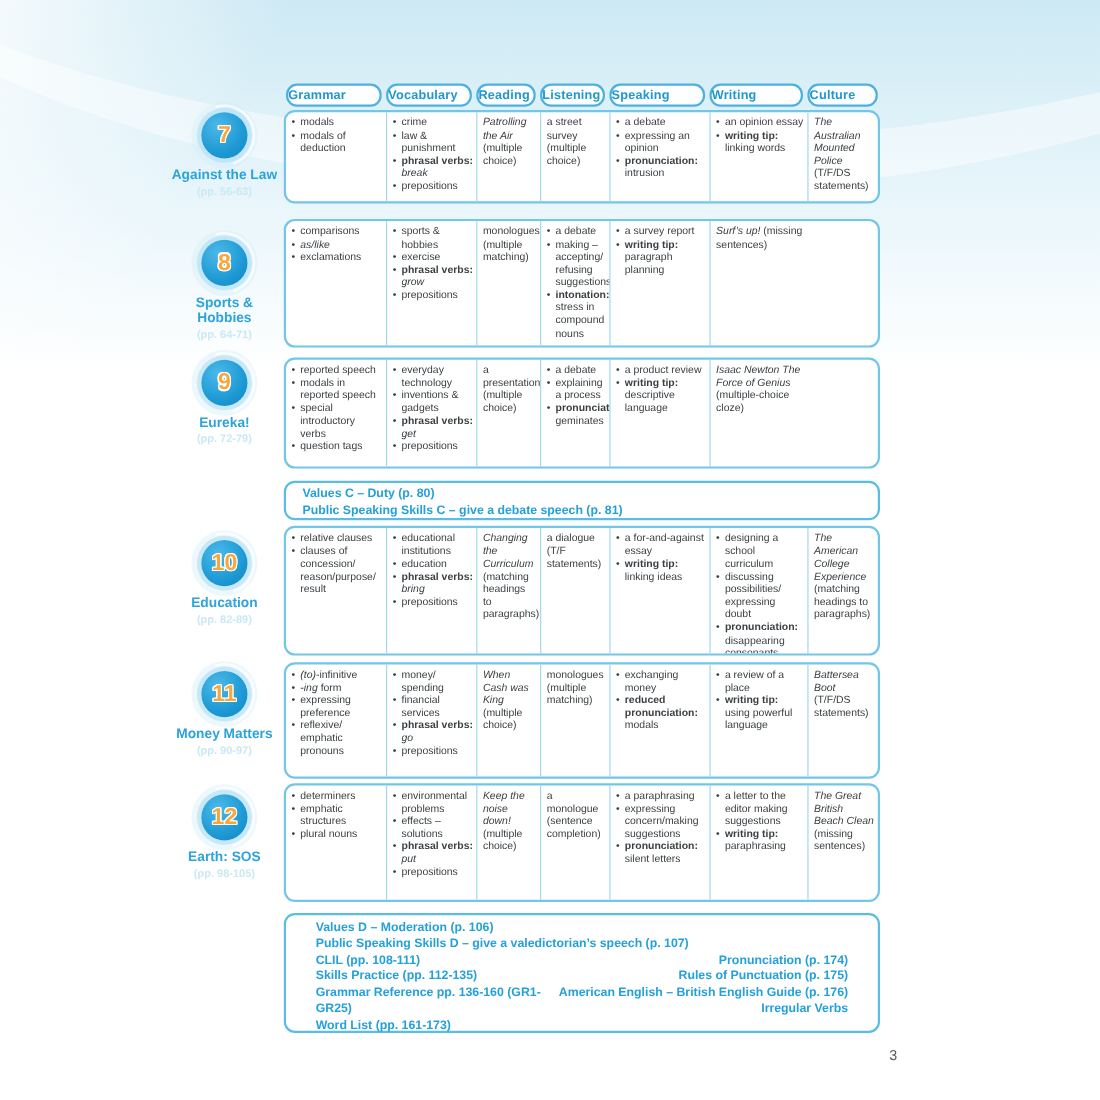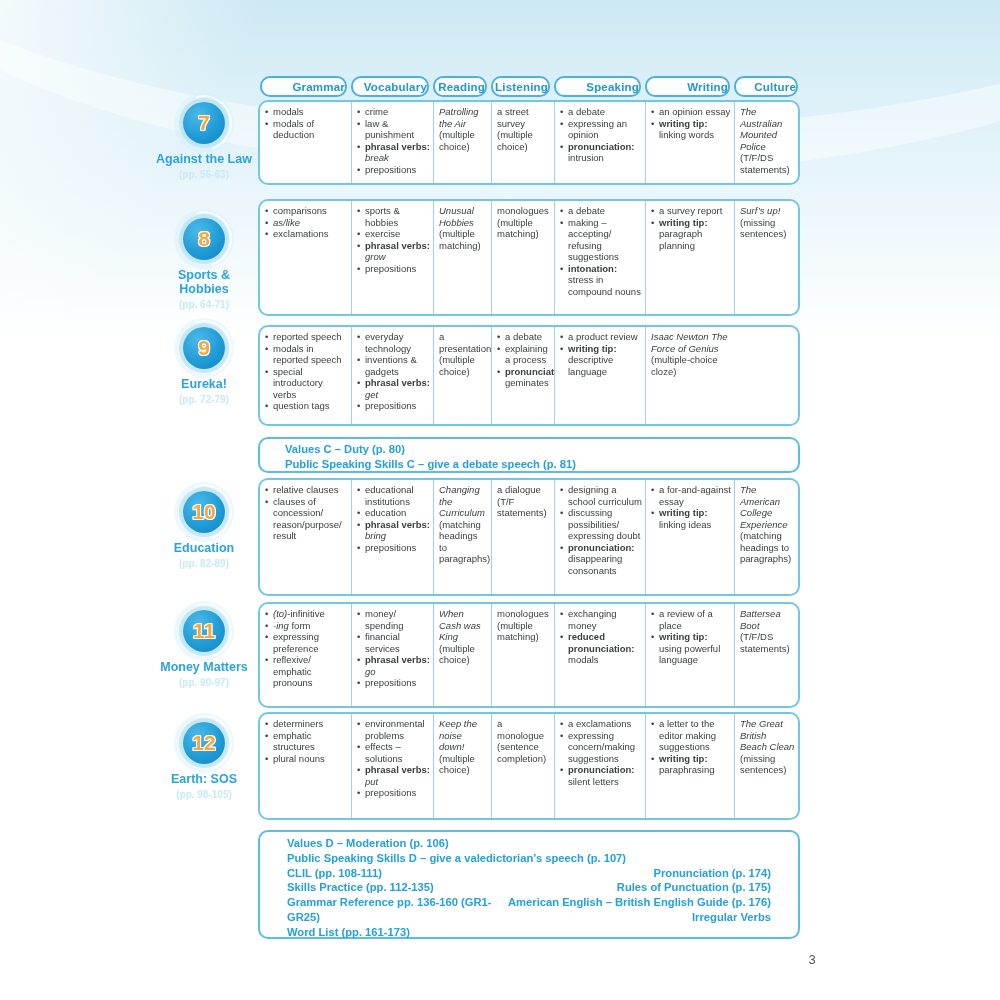--- a/index.html
+++ b/index.html
@@ -23,21 +23,21 @@
     border-bottom:46px solid rgba(255,255,255,0.45);
   }
   
   .col-headers{
     position:absolute;left:258px;top:76px;width:542px;height:21px;
     display:grid;grid-template-columns:91px 82px 58px 63px 91px 89px 1fr;
   }
   .pill{
     margin:0 2px;height:21px;background:#fdfeff;
     border:2px solid #4db1e0;border-radius:10px;
-    display:flex;align-items:center;justify-content:flex-end;
+    display:flex;align-items:center;justify-content:flex-start;
     box-sizing:border-box;
   }
   .pill-label{font-size:11.5px;font-weight:bold;color:#2097cf;letter-spacing:.2px;}
   
   .unit-row{position:absolute;left:150px;width:650px;display:flex;}
   .row-idx-0{top:100px;height:85px;}
   .row-idx-1{top:199px;height:117px;}
   .row-idx-2{top:325px;height:101px;}
   .row-idx-3{top:478px;height:118px;}
   .row-idx-4{top:602px;height:106px;}
@@ -87,21 +87,21 @@
   .item.bullet{padding-left:9px;}
   .item.bullet::before{content:"\2022";position:absolute;left:1px;top:0;color:#3c4043;}
   .run-b{font-weight:bold;}
   .run-i{font-style:italic;}
   
   .band{
     position:absolute;left:258px;width:542px;box-sizing:border-box;background:#ffffff;
     border:2px solid #5abee4;border-radius:10px;
     color:#24a0da;font-weight:bold;font-size:11.2px;line-height:1.32;
   }
-  .values-band{top:437px;height:36px;padding:3px 25px;}
+  .values-band{top:437px;height:36px;padding:3px 15px;}
   .footer-band{top:830px;height:109px;padding:4px 27px;}
   .footer-cols{display:flex;}
   .footer-col-left{width:212px;flex:0 0 212px;}
   .footer-col-right{flex:1;text-align:right;}
   
   .page-num{position:absolute;left:800px;top:952px;width:24px;text-align:center;
     font-size:13px;color:#58595b;}
 </style>
 </head>
 <body>
@@ -188,23 +188,20 @@
           <div class="item bullet"><span class="run run-i">as/like</span></div>
           <div class="item bullet"><span class="run">exclamations</span></div>
         </div>
         <div class="cell">
           <div class="item bullet"><span class="run">sports &amp; hobbies</span></div>
           <div class="item bullet"><span class="run">exercise</span></div>
           <div class="item bullet"><span class="run run-b">phrasal verbs: </span><span class="run run-i">grow</span></div>
           <div class="item bullet"><span class="run">prepositions</span></div>
         </div>
         <div class="cell">
-          <div class="item"><span class="run run-i">Unusual Hobbies</span><span class="run"> (multiple matching)</span></div>
-        </div>
-        <div class="cell">
           <div class="item"><span class="run">monologues (multiple matching)</span></div>
         </div>
         <div class="cell">
           <div class="item bullet"><span class="run">a debate</span></div>
           <div class="item bullet"><span class="run">making – accepting/ refusing suggestions</span></div>
           <div class="item bullet"><span class="run run-b">intonation:</span><span class="run"> stress in compound nouns</span></div>
         </div>
         <div class="cell">
           <div class="item bullet"><span class="run">a survey report</span></div>
           <div class="item bullet"><span class="run run-b">writing tip:</span><span class="run"> paragraph planning</span></div>
@@ -271,27 +268,27 @@
           <div class="item bullet"><span class="run run-b">phrasal verbs: </span><span class="run run-i">bring</span></div>
           <div class="item bullet"><span class="run">prepositions</span></div>
         </div>
         <div class="cell">
           <div class="item"><span class="run run-i">Changing the Curriculum</span><span class="run"> (matching headings to paragraphs)</span></div>
         </div>
         <div class="cell">
           <div class="item"><span class="run">a dialogue (T/F statements)</span></div>
         </div>
         <div class="cell">
+          <div class="item bullet"><span class="run">a for-and-against essay</span></div>
+          <div class="item bullet"><span class="run run-b">writing tip:</span><span class="run"> linking ideas</span></div>
+        </div>
+        <div class="cell">
           <div class="item bullet"><span class="run">designing a school curriculum</span></div>
           <div class="item bullet"><span class="run">discussing possibilities/ expressing doubt</span></div>
           <div class="item bullet"><span class="run run-b">pronunciation:</span><span class="run"> disappearing consonants</span></div>
-        </div>
-        <div class="cell">
-          <div class="item bullet"><span class="run">a for-and-against essay</span></div>
-          <div class="item bullet"><span class="run run-b">writing tip:</span><span class="run"> linking ideas</span></div>
         </div>
         <div class="cell">
           <div class="item"><span class="run run-i">The American College Experience</span><span class="run"> (matching headings to paragraphs)</span></div>
         </div>
       </div>
     </div>
     <div class="unit-row row-idx-4">
       <div class="unit-side">
         <div class="badge">
           <span class="badge-num">11</span>
@@ -351,21 +348,21 @@
           <div class="item bullet"><span class="run run-b">phrasal verbs: </span><span class="run run-i">put</span></div>
           <div class="item bullet"><span class="run">prepositions</span></div>
         </div>
         <div class="cell">
           <div class="item"><span class="run run-i">Keep the noise down!</span><span class="run"> (multiple choice)</span></div>
         </div>
         <div class="cell">
           <div class="item"><span class="run">a monologue (sentence completion)</span></div>
         </div>
         <div class="cell">
-          <div class="item bullet"><span class="run">a exclamations</span></div>
+          <div class="item bullet"><span class="run">a paraphrasing</span></div>
           <div class="item bullet"><span class="run">expressing concern/making suggestions</span></div>
           <div class="item bullet"><span class="run run-b">pronunciation:</span><span class="run"> silent letters</span></div>
         </div>
         <div class="cell">
           <div class="item bullet"><span class="run">a letter to the editor making suggestions</span></div>
           <div class="item bullet"><span class="run run-b">writing tip:</span><span class="run"> paraphrasing</span></div>
         </div>
         <div class="cell">
           <div class="item"><span class="run run-i">The Great British Beach Clean</span><span class="run"> (missing sentences)</span></div>
         </div>

